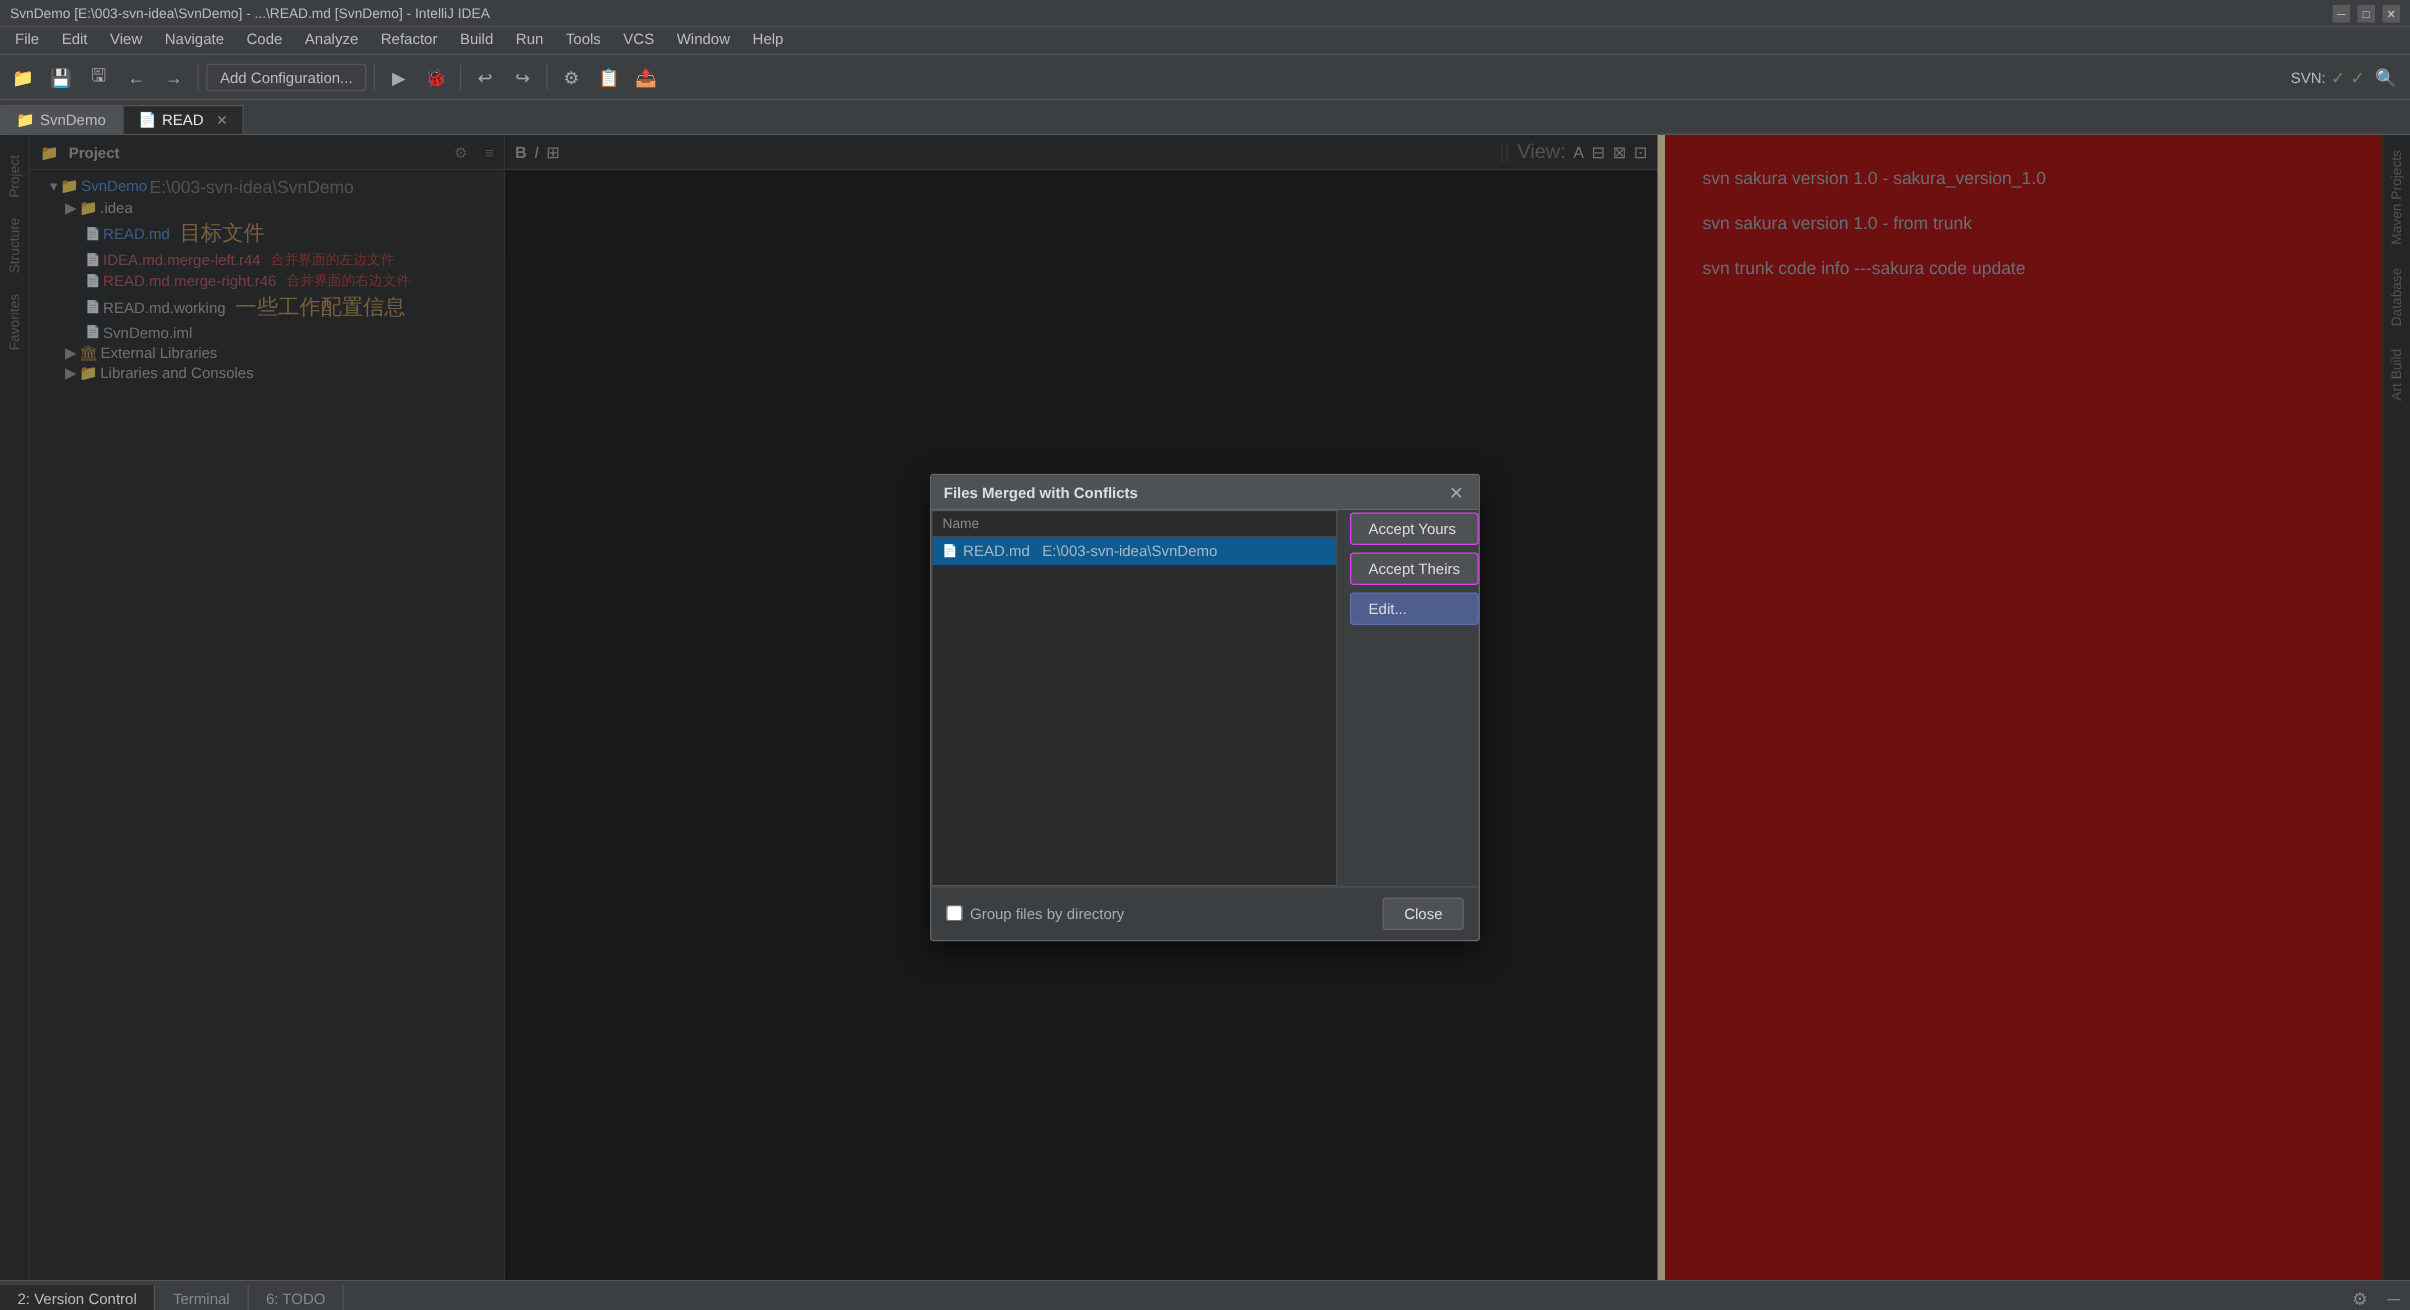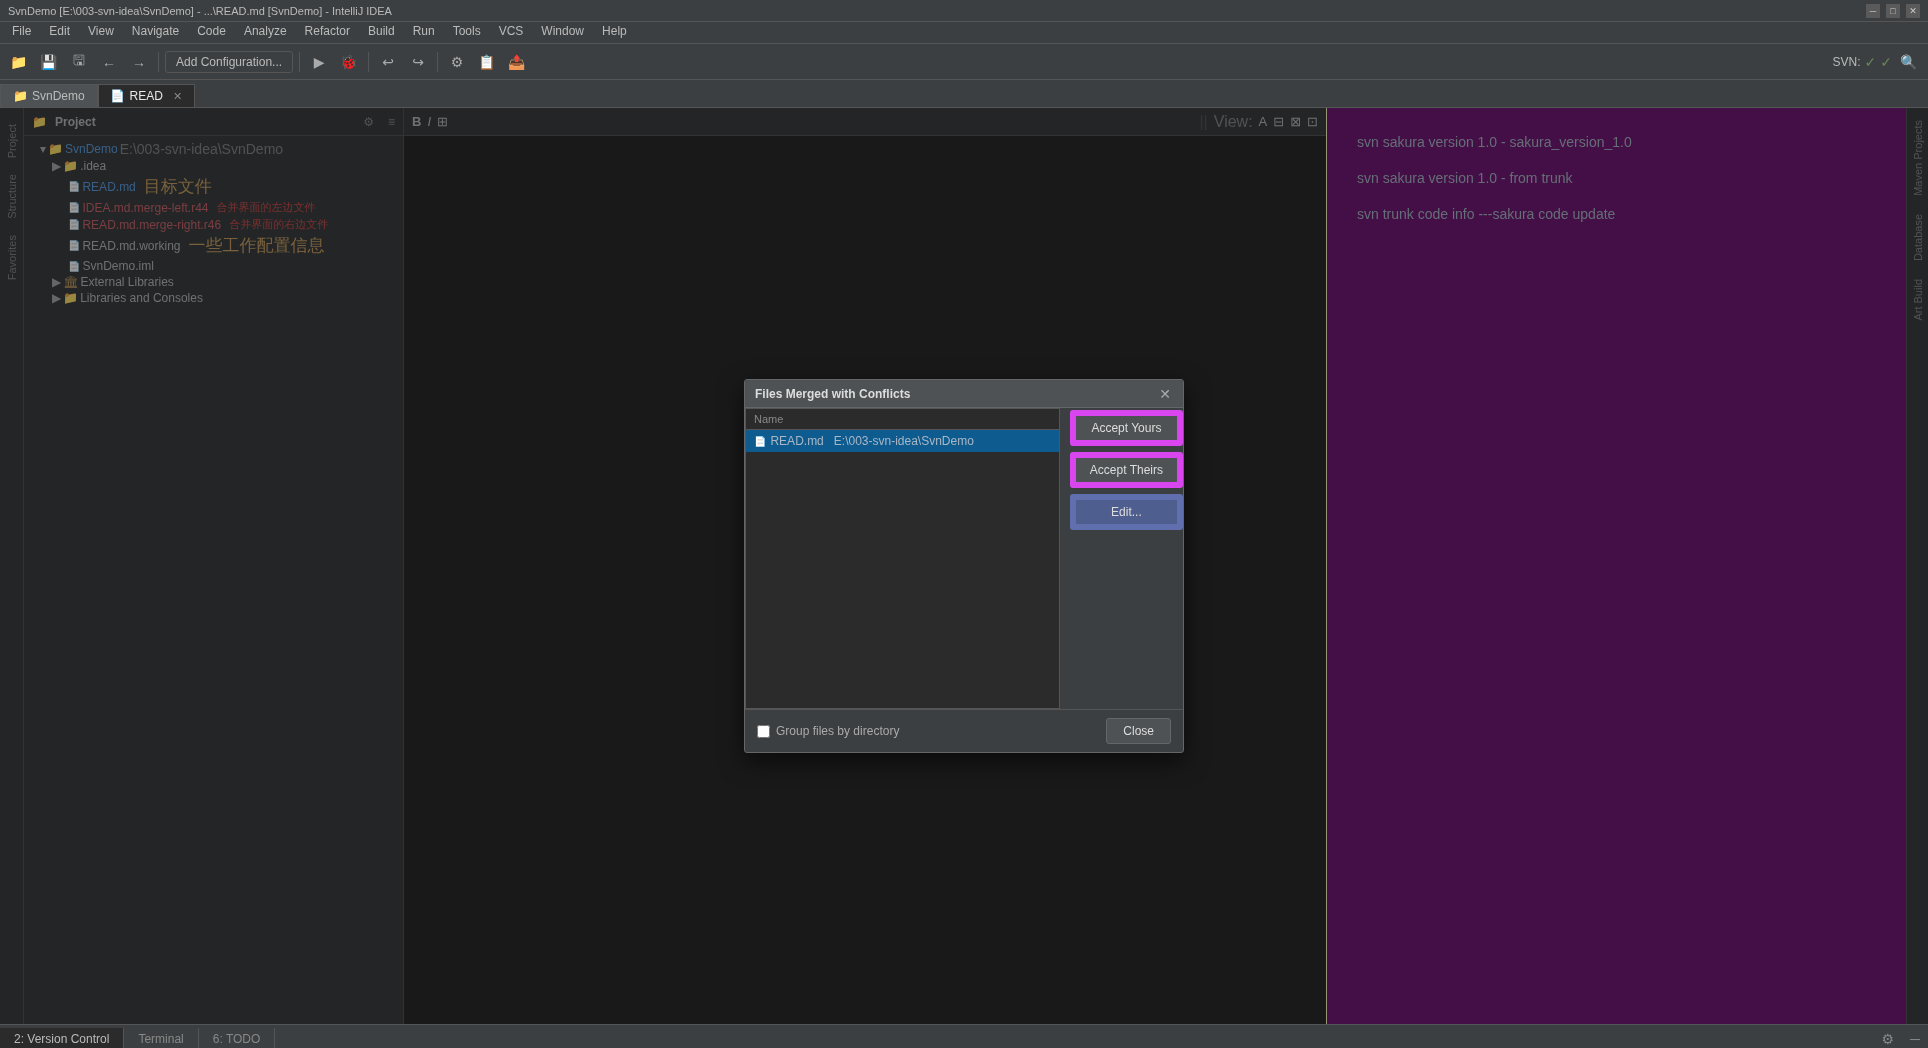--- a/index.html
+++ b/index.html
@@ -182,22 +182,22 @@
     }
     #editor-content {
       flex: 1;
       display: flex;
       overflow: hidden;
     }
 
     
     #right-panel {
       width: 580px;
-      background: #701a75;
-      border-left: 1px solid #fef9c3;
+      background: #b91c1c;
+      border-left: 6px solid #fef9c3;
       padding: 20px 30px;
       overflow-y: auto;
     }
     .preview-text {
       color: #a9b7c6;
       font-size: 14px;
       line-height: 2;
     }
     .preview-text p { margin-bottom: 8px; }
 
@@ -337,42 +337,42 @@
     }
     #modal-buttons {
       display: flex;
       flex-direction: column;
       gap: 6px;
       padding-top: 2px;
     }
     .modal-btn {
       padding: 5px 14px;
       background: #4e5254;
-      border: 6px solid #d946ef;
+      border: 1px solid #d946ef;
       color: #ddd;
       font-size: 12px;
       cursor: pointer;
       border-radius: 3px;
       white-space: nowrap;
-      text-align: center;
+      text-align: left;
     }
     .modal-btn.default {
       background: #4e5e8f;
       border-color: #6070af;
     }
     #modal-footer {
       padding: 8px 12px;
       border-top: 1px solid #555;
       display: flex;
       align-items: center;
       justify-content: space-between;
     }
     #modal-checkbox-area {
       display: flex;
-      align-items: center;
+      align-items: flex-start;
       gap: 6px;
       font-size: 12px;
       color: #aaa;
     }
     #modal-close-btn {
       padding: 5px 16px;
       background: #4e5254;
       border: 1px solid #666;
       color: #ddd;
       font-size: 12px;

